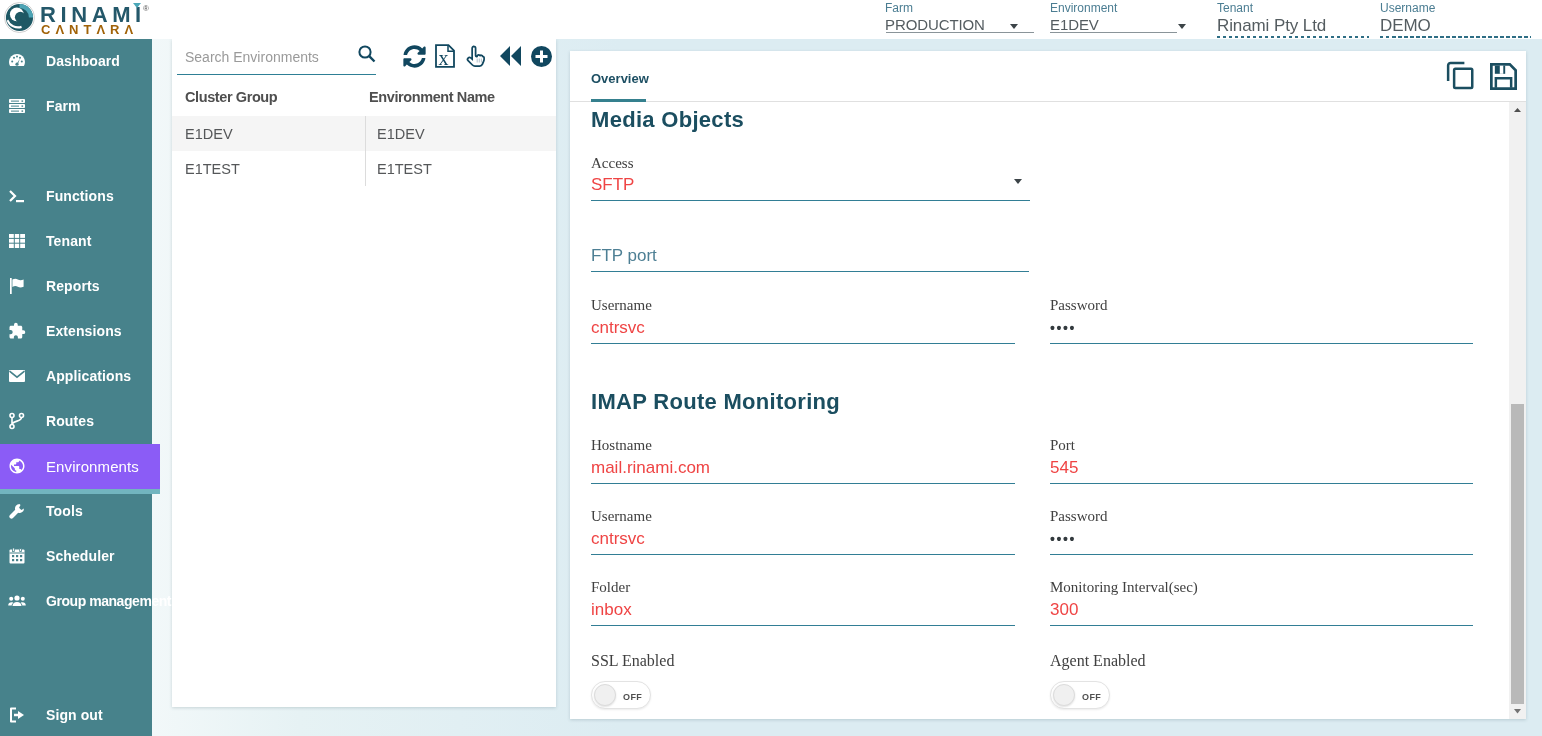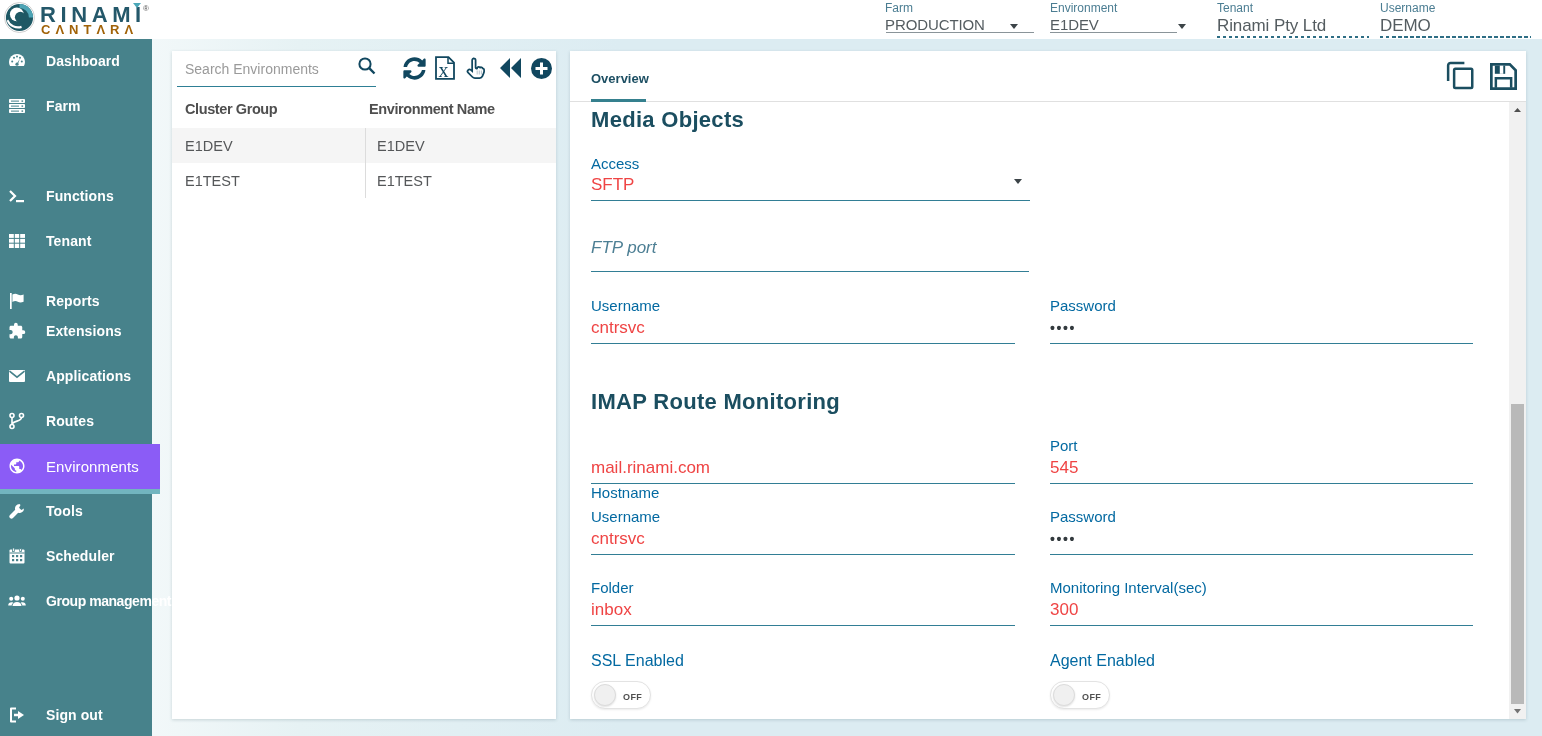--- a/index.html
+++ b/index.html
@@ -15,37 +15,37 @@
 .fld-dash { position:absolute; height:2px; background:repeating-linear-gradient(90deg,#2e6e85 0,#2e6e85 3.5px,transparent 3.5px,transparent 6px); top:36px; }
 .tri { position:absolute; width:0; height:0; border-left:4.5px solid transparent; border-right:4.5px solid transparent; border-top:5.5px solid #3c4448; top:24px; }
 
 
 #sidebar { position:absolute; top:39px; left:0; width:152px; height:697px; background:#47828b; z-index:4; }
 .nav-item { position:absolute; left:0; width:152px; height:45px; color:#fff; font-size:14px; font-weight:bold; letter-spacing:0.1px; }
 .nav-item .txt { position:absolute; left:30px; top:14px; white-space:nowrap;padding-left:16px; }
 .nav-item .ico { position:absolute; left:8px; top:13px; width:18px; height:18px; }
 
 
-#leftcard { position:absolute; left:172px; top:51px; width:384px; height:668px; background:#fff; z-index:2; box-shadow:0 1px 3px rgba(80,110,120,0.25); }
+#leftcard { position:absolute; left:172px; top:39px; width:384px; height:668px; background:#fff; z-index:2; box-shadow:0 1px 3px rgba(80,110,120,0.25); }
 #rightcard { position:absolute; left:570px; top:51px; width:956px; height:668px; background:#fff; z-index:2; box-shadow:0 1px 3px rgba(80,110,120,0.25); }
 
 
 #search-line { position:absolute; left:5px; top:35px; width:199px; border-bottom:1px solid #2e7f95; }
 #search-ph { position:absolute; left:13px; top:10px; font-size:14px; color:#9a9a9a; }
 .thead { position:absolute; top:50px; font-size:14.5px; font-weight:bold; color:#4f4f4f; letter-spacing:-0.4px; }
 .trow { position:absolute; left:0; width:384px; height:35px; }
 .tcell { position:absolute; font-size:14.5px; color:#555759; top:10px; }
 #colsep { position:absolute; left:193px; top:77px; width:0; height:70px; border-left:1px solid #dcdcdc; }
 
 
 #tabbar { position:absolute; left:0; top:0; width:956px; height:51px; border-bottom:1px solid #e0e0e0; }
 #tab-overview { position:absolute; left:21px; top:20px; font-size:13px; font-weight:bold; color:#1d4f63; }
 #tab-underline { position:absolute; left:21px; top:48px; width:55px; height:3px; background:#35808e; }
 .h1 { position:absolute; left:21px; font-size:22px; font-weight:bold; color:#1b4e60; letter-spacing:0.3px; }
-.lbl { position:absolute; font-size:15px; color:#0369a1; }
+.lbl { position:absolute; font-size:15px; color:#404040;font-family:Liberation Serif, serif; }
 .lbl2 { position:absolute; font-size:17px; color:#4d7f94; }
 .val { position:absolute; font-size:17px; color:#ef4444; }
 .uline { position:absolute; border-bottom:1px solid #327e95; height:0; }
 .dots { position:absolute; font-size:14px; font-weight:bold; color:#333a3e; letter-spacing:1.6px; }
 
 
 .toggle { position:absolute; width:60px; height:28px; background:#fff; border:1px solid #e3e3e3; border-radius:14px; box-shadow:0 1px 2px rgba(0,0,0,0.08); }
 .knob { position:absolute; left:2px; top:2px; width:22px; height:22px; border-radius:50%; background:#f0f0f0; border:1px solid #dcdcdc; box-shadow:0 1px 2px rgba(0,0,0,0.12); }
 .offtxt { position:absolute; left:31px; top:9.5px; font-size:9px; color:#4f4f4f; font-weight:bold; letter-spacing:0.4px; }
 
@@ -135,21 +135,21 @@
         <rect x="1" y="2" width="16" height="14" fill="#fff"></rect>
         <g stroke="#47828b" stroke-width="1">
           <line x1="1" y1="6.4" x2="17" y2="6.4"></line>
           <line x1="1" y1="11.2" x2="17" y2="11.2"></line>
           <line x1="6.3" y1="2" x2="6.3" y2="16"></line>
           <line x1="11.7" y1="2" x2="11.7" y2="16"></line>
         </g>
       </svg>
       <span class="txt">Tenant</span>
     </div>
-  <div class="nav-item" style="top:240px;text-align:right;">
+  <div class="nav-item" style="top:225px;text-align:right;">
       <svg class="ico" viewBox="0 0 18 18">
         <rect x="2" y="1" width="1.7" height="16" fill="#fff"></rect>
         <path d="M4.4 2.6c2-1.2 3.8-1.2 5.4-.2 1.6 1 3.6 1 5.8.1v7.2c-2.2 1-4.2 1-5.8 0-1.6-1-3.4-1-5.4.2z" fill="#fff"></path>
       </svg>
       <span class="txt">Reports</span>
     </div>
   <div class="nav-item" style="top:270px;">
       <svg class="ico" viewBox="0 0 24 24">
         <path d="M20.5 11H19V7c0-1.1-.9-2-2-2h-4V3.5a2.5 2.5 0 0 0-5 0V5H4c-1.1 0-1.99.9-1.99 2v3.8H3.5c1.49 0 2.7 1.21 2.7 2.7s-1.21 2.7-2.7 2.7H2V20c0 1.1.9 2 2 2h3.8v-1.5c0-1.49 1.21-2.7 2.7-2.7 1.49 0 2.7 1.21 2.7 2.7V22H17c1.1 0 2-.9 2-2v-4h1.5a2.5 2.5 0 0 0 0-5z" fill="#fff"></path>
       </svg>
@@ -290,33 +290,33 @@
       <rect x="8.7" y="2.4" width="3.1" height="7.2" fill="#fff"></rect>
       <path d="M5.2 22v-8.4h13.6V22" fill="none" stroke="#1b4e60" stroke-width="2.2"></path>
     </svg>
 
   <div class="h1" style="top:56px;">Media Objects</div>
   <div class="lbl" style="left:21px;top:104px;">Access</div>
   <div class="val" style="left:21px;top:124px;">SFTP</div>
   <div class="abs" style="left:444px;top:128px;width:0;height:0;border-left:4px solid transparent;border-right:4px solid transparent;border-top:5.5px solid #3c4448;"></div>
   <div class="uline" style="left:21px;top:149px;width:439px;"></div>
 
-  <div class="lbl2" style="left:21px;top:187px;font-style:italic;">FTP port</div>
+  <div class="lbl2" style="left:21px;top:195px;">FTP port</div>
   <div class="uline" style="left:21px;top:220px;width:438px;"></div>
 
   <div class="lbl" style="left:21px;top:246px;">Username</div>
   <div class="val" style="left:21px;top:267px;">cntrsvc</div>
   <div class="uline" style="left:21px;top:292px;width:424px;"></div>
   <div class="lbl" style="left:480px;top:246px;">Password</div>
   <div class="dots" style="left:480px;top:269px;">••••</div>
   <div class="uline" style="left:480px;top:292px;width:423px;"></div>
 
   <div class="h1" style="top:338px;">IMAP Route Monitoring</div>
 
-  <div class="lbl" style="left:21px;top:386px;margin-top:47px;">Hostname</div>
+  <div class="lbl" style="left:21px;top:386px;">Hostname</div>
   <div class="val" style="left:21px;top:407px;">mail.rinami.com</div>
   <div class="uline" style="left:21px;top:432px;width:424px;"></div>
   <div class="lbl" style="left:480px;top:386px;">Port</div>
   <div class="val" style="left:480px;top:407px;">545</div>
   <div class="uline" style="left:480px;top:432px;width:423px;"></div>
 
   <div class="lbl" style="left:21px;top:457px;">Username</div>
   <div class="val" style="left:21px;top:478px;">cntrsvc</div>
   <div class="uline" style="left:21px;top:503px;width:424px;"></div>
   <div class="lbl" style="left:480px;top:457px;">Password</div>

